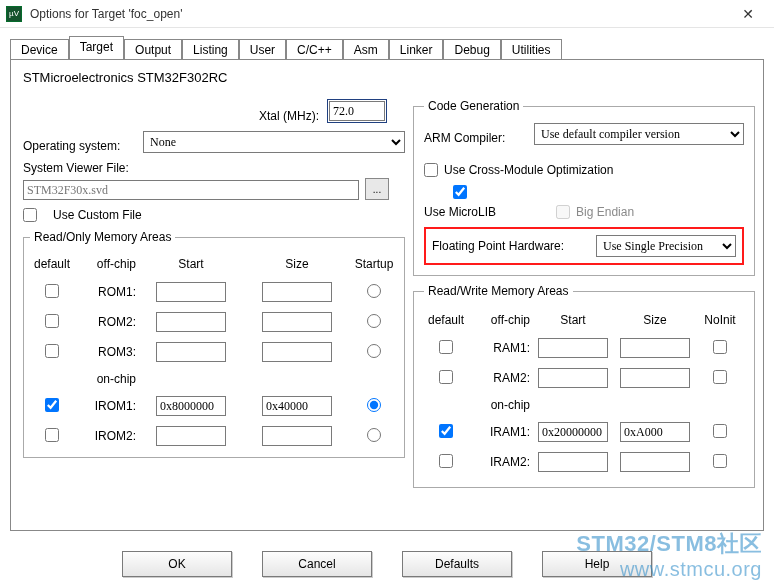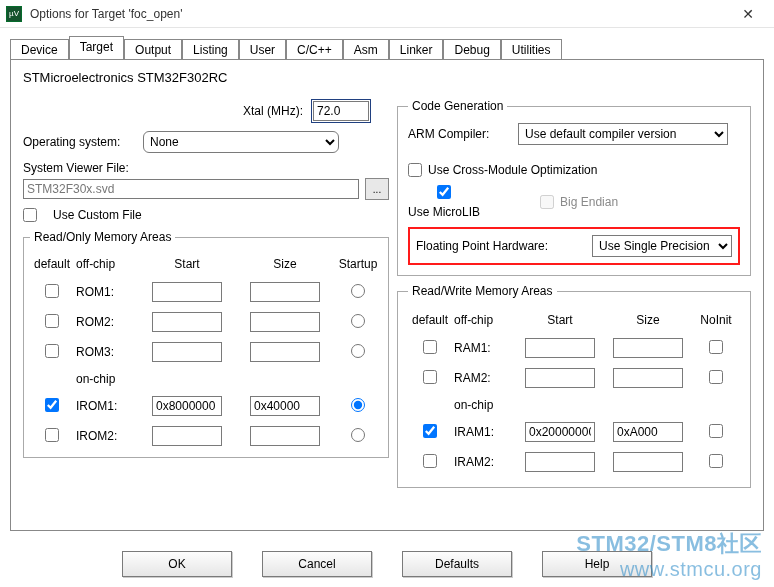--- a/index.html
+++ b/index.html
@@ -66,38 +66,38 @@
   .tab-panel {
     margin: 0 10px 10px 10px;
     border: 1px solid #888;
     padding: 10px 12px 2px 12px;
     position: relative;
     height: 472px;
   }
 
   .mcu-name { font-size: 13px; margin-bottom: 14px; }
 
-  .row { display: flex; align-items: center; margin-bottom: 8px; }
+  .row { display: flex; align-items: flex-end; margin-bottom: 8px; }
   .label-r { text-align: right; }
   input[type="text"], select {
-    font-family: Liberation Sans, sans-serif;
+    font-family: Liberation Serif, serif;
     font-size: 12px;
     height: 20px;
     border: 1px solid #7a7a7a;
     padding: 1px 3px;
     background: #fff;
   }
   input[type="text"][readonly] { background: #fff; color: #777; }
   select {
     height: 22px;
     padding-left: 2px;
   }
   .xtal-input { width: 56px; text-align: left; background:#fff;}
   .xtal-wrap { border: 1px solid #204080; padding:1px; display:inline-block;}
-  .os-select { width: 196px; border-radius: 6px; }
+  .os-select { width: 262px; }
 
   .svfile-row input { width: 336px; background:#fff; color:#777;}
   .svfile-btn {
     width: 24px; height: 22px;
     border: 1px solid #888; background: #e8e8e8;
     margin-left: 6px; font-size: 10px;
   }
 
   input[type="checkbox"], input[type="radio"] {
     width: 14px; height: 14px; margin: 0;
@@ -117,21 +117,21 @@
 
   
   .mem-table { width: 100%; border-collapse: collapse; }
   .mem-table th, .mem-table td {
     font-weight: normal;
     font-size: 12px;
     text-align: center;
     padding: 5px 2px;
   }
   .mem-table th { padding-bottom: 6px; }
-  .mem-table .name { text-align: left; padding-left: 2px; width: 64px;}
+  .mem-table .name { text-align: right; padding-left: 2px; width: 64px;}
   .mem-table input[type="text"] { width: 70px; }
   .mem-table .default-col { width: 44px; }
   .mem-table .startup-col { width: 48px; }
 
   
   .codegen fieldset { padding: 10px 10px; }
   .codegen .row { margin-bottom: 10px; }
   .codegen .armcomp { width: 210px; }
   .cg-opts { margin-top: 18px; }
   .cg-opts .row { margin-bottom: 8px; }

